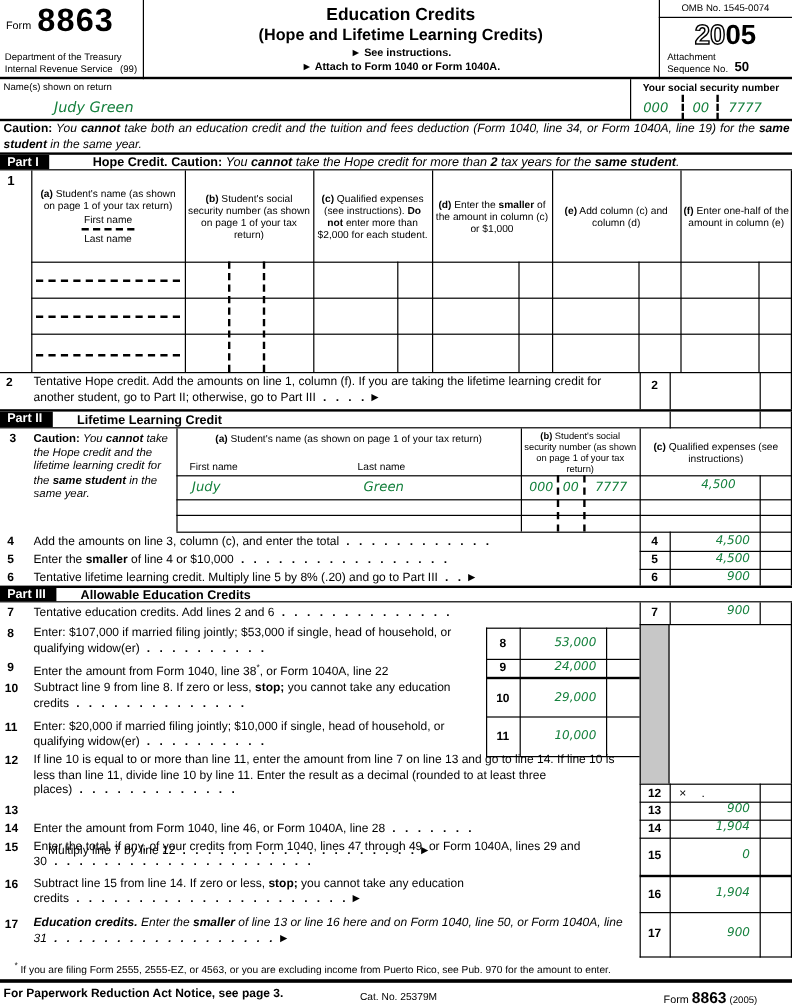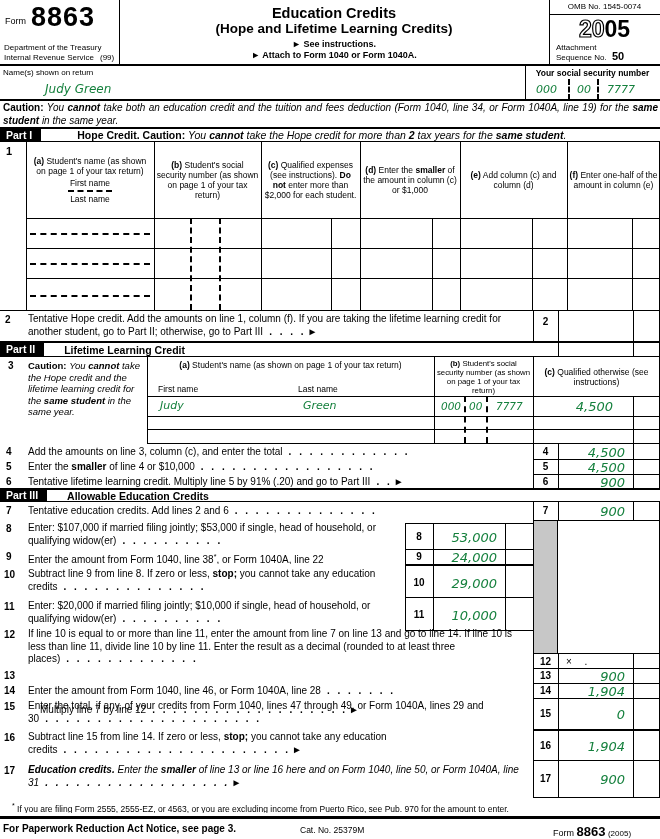--- a/index.html
+++ b/index.html
@@ -9,21 +9,21 @@
   .b{font-weight:bold;}
   .i{font-style:italic;}
   .bi{font-weight:bold;font-style:italic;}
   .hl{position:absolute;background:#000;height:1px;}
   .vl{position:absolute;background:#000;width:1px;}
   .dv{position:absolute;width:0;border-left:2px dashed #000;}
   .dh{position:absolute;height:0;border-top:2px dashed #000;}
   .t{position:absolute;font-size:10px;line-height:12.5px;overflow:hidden;}
   .no{position:absolute;font-weight:bold;font-size:10px;}
   .hw{font-family:"DejaVu Sans",sans-serif;font-style:italic;color:#15803d;}
-  .val{position:absolute;font-size:13px;text-align:right;box-sizing:border-box;padding-right:8px;white-space:nowrap;padding-left:12px;}
+  .val{position:absolute;font-size:10px;text-align:right;box-sizing:border-box;padding-right:8px;white-space:nowrap;padding-left:12px;}
   .bno{position:absolute;font-weight:bold;font-size:10px;text-align:center;}
   .dt{font-weight:bold;word-spacing:5px;padding-left:6px;white-space:nowrap;}
   .ar{font-weight:bold;padding-left:4px;}
   .bar{position:absolute;left:0;width:660px;border-top:2px solid #000;border-bottom:1px solid #000;
        background:#fff;display:flex;align-items:stretch;box-sizing:border-box;}
   .bar .lbl{background:#000;color:#fff;font-weight:bold;font-size:10.5px;padding:0 9px 1px 6px;display:flex;align-items:center;}
   .bar .ttl{font-weight:bold;font-size:10.5px;padding:0 0 0 20px;display:flex;align-items:center;}
   .bar .cau{font-size:10.5px;display:flex;align-items:center;white-space:pre;}
   .hcell{position:absolute;display:flex;flex-direction:column;justify-content:center;align-items:center;
          text-align:center;font-size:8.5px;line-height:10px;box-sizing:border-box;padding:2px;}
@@ -136,21 +136,21 @@
 
   <div class="hcell" style="left:147px;top:358px;width:287px;height:28px;justify-content:flex-start;">
     <span><span class="b">(a)</span><span> Student's name (as shown on page 1 of your tax return)</span></span>
   </div>
   <span class="abs" style="left:158px;top:384px;font-size:8.5px;">First name</span>
   <span class="abs" style="left:298px;top:384px;font-size:8.5px;">Last name</span>
   <div class="hcell" style="left:434px;top:358px;width:99px;height:38px;font-size:7.8px;line-height:9px;">
     <span><span class="b">(b)</span><span> Student's social security number (as shown on page 1 of your tax return)</span></span>
   </div>
   <div class="hcell" style="left:533px;top:358px;width:127px;height:38px;">
-    <span><span class="b">(c)</span><span> Qualified otherwise (see instructions)</span></span>
+    <span><span class="b">(c)</span><span> Qualified expenses (see instructions)</span></span>
   </div>
 
   <span class="abs hw" style="left:160px;top:399px;font-size:11px;">Judy</span>
   <span class="abs hw" style="left:303px;top:399px;font-size:11px;">Green</span>
   <span class="abs hw" style="left:441px;top:400px;font-size:10.5px;">000</span>
   <span class="abs hw" style="left:469px;top:400px;font-size:10.5px;">00</span>
   <span class="abs hw" style="left:496px;top:400px;font-size:10.5px;">7777</span>
   <span class="val hw" style="left:533px;top:399px;width:92px;padding-right:12px;">4,500</span>
   <div class="dv" style="left:464px;top:396px;height:47px;"></div>
   <div class="dv" style="left:486px;top:396px;height:47px;"></div>
@@ -161,21 +161,21 @@
   <div class="t" style="left:28px;top:446px;width:502px;height:13px;white-space:nowrap;"><span>Add the amounts on line 3, column (c), and enter the total</span><span class="dt">. . . . . . . . . . . .</span></div>
   <span class="bno" style="left:533px;top:446px;width:25px;">4</span>
   <span class="val hw" style="left:558px;top:445px;width:75px;">4,500</span>
 
   <span class="no" style="left:6px;top:461px;">5</span>
   <div class="t" style="left:28px;top:461px;width:502px;height:13px;white-space:nowrap;"><span>Enter the </span><span class="b">smaller</span><span> of line 4 or $10,000</span><span class="dt">. . . . . . . . . . . . . . . . .</span></div>
   <span class="bno" style="left:533px;top:461px;width:25px;">5</span>
   <span class="val hw" style="left:558px;top:460px;width:75px;">4,500</span>
 
   <span class="no" style="left:6px;top:476px;">6</span>
-  <div class="t" style="left:28px;top:476px;width:502px;height:13px;white-space:nowrap;"><span>Tentative lifetime learning credit. Multiply line 5 by 91% (.20) and go to Part III</span><span class="dt">. .</span><span class="ar">►</span></div>
+  <div class="t" style="left:28px;top:476px;width:502px;height:13px;white-space:nowrap;"><span>Tentative lifetime learning credit. Multiply line 5 by 8% (.20) and go to Part III</span><span class="dt">. .</span><span class="ar">►</span></div>
   <span class="bno" style="left:533px;top:476px;width:25px;">6</span>
   <span class="val hw" style="left:558px;top:475px;width:75px;">900</span>
 
   <div class="bar" style="top:488px;height:14px;">
     <div class="lbl">Part III</div>
     <div class="ttl">Allowable Education Credits</div>
   </div>
 
   <span class="no" style="left:6px;top:505px;">7</span>
   <div class="t" style="left:28px;top:505px;width:502px;height:13px;white-space:nowrap;"><span>Tentative education credits. Add lines 2 and 6</span><span class="dt">. . . . . . . . . . . . . .</span></div>

